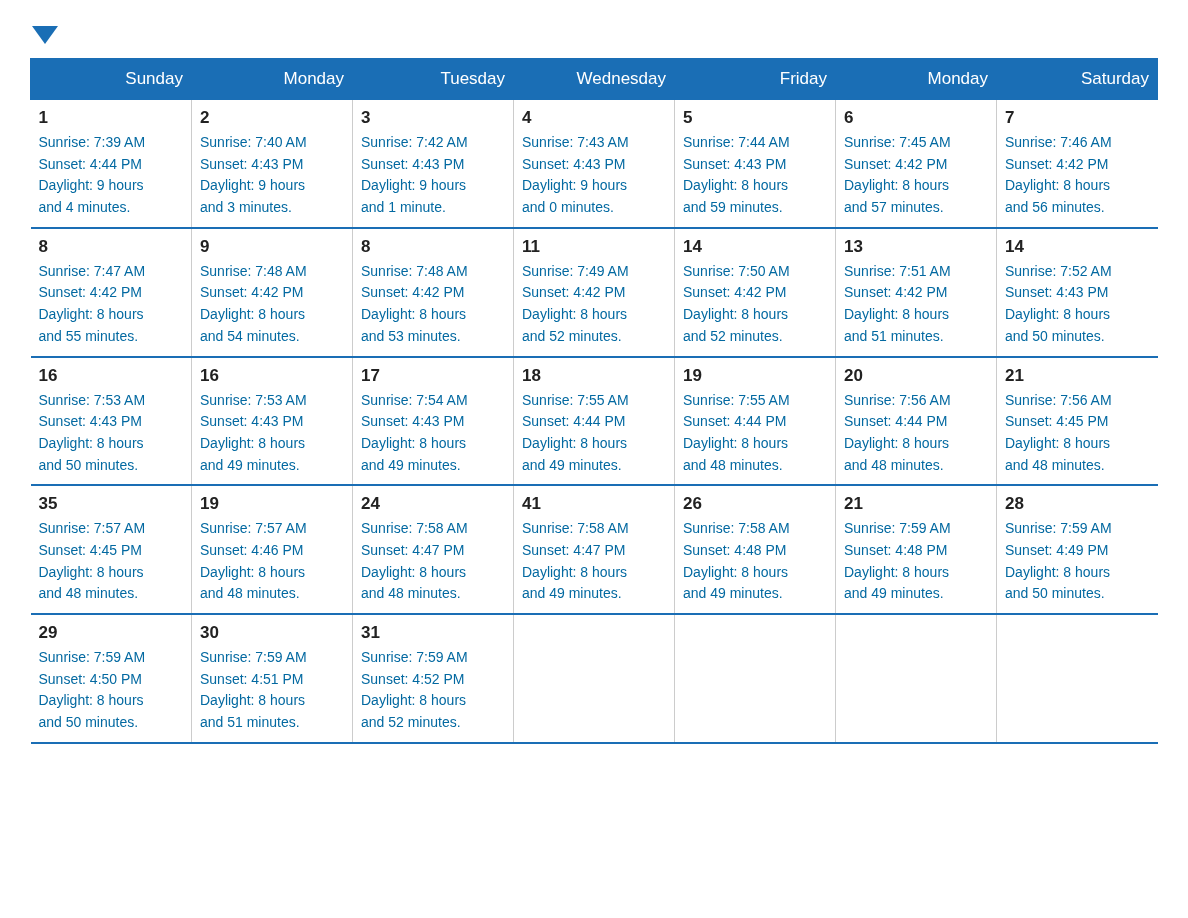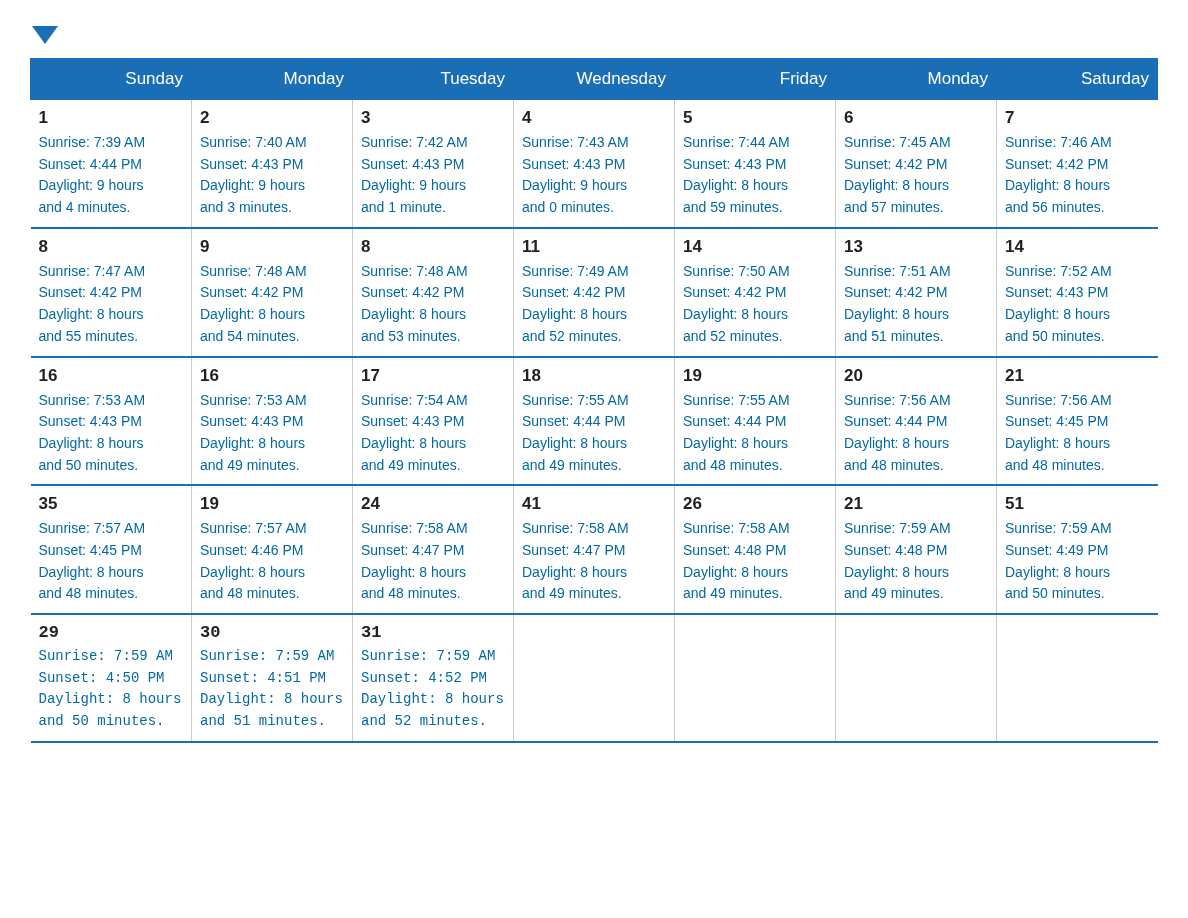--- a/index.html
+++ b/index.html
@@ -71,21 +71,20 @@
       margin-bottom: 4px;
       display: block;
     }
     .day-info {
       font-size: 14px;
       line-height: 1.55;
       color: #0369a1;
     }
     tbody tr:last-child {
       border-bottom: 2px solid #1a6eb5;
-      font-family: Liberation Mono, monospace;
     }
     .empty-cell {
       background: #fff;
     }
     
     .logo-line1 {
       display: flex;
       align-items: center;
     }
     .logo-text-general {
@@ -254,21 +253,21 @@
         </td>
         <td>
           <span class="day-num">26</span>
           <div class="day-info">Sunrise: 7:58 AM<br>Sunset: 4:48 PM<br>Daylight: 8 hours<br>and 49 minutes.</div>
         </td>
         <td>
           <span class="day-num">21</span>
           <div class="day-info">Sunrise: 7:59 AM<br>Sunset: 4:48 PM<br>Daylight: 8 hours<br>and 49 minutes.</div>
         </td>
         <td>
-          <span class="day-num">51</span>
+          <span class="day-num">28</span>
           <div class="day-info">Sunrise: 7:59 AM<br>Sunset: 4:49 PM<br>Daylight: 8 hours<br>and 50 minutes.</div>
         </td>
       </tr>
       <tr>
         <td>
           <span class="day-num">29</span>
           <div class="day-info">Sunrise: 7:59 AM<br>Sunset: 4:50 PM<br>Daylight: 8 hours<br>and 50 minutes.</div>
         </td>
         <td>
           <span class="day-num">30</span>

